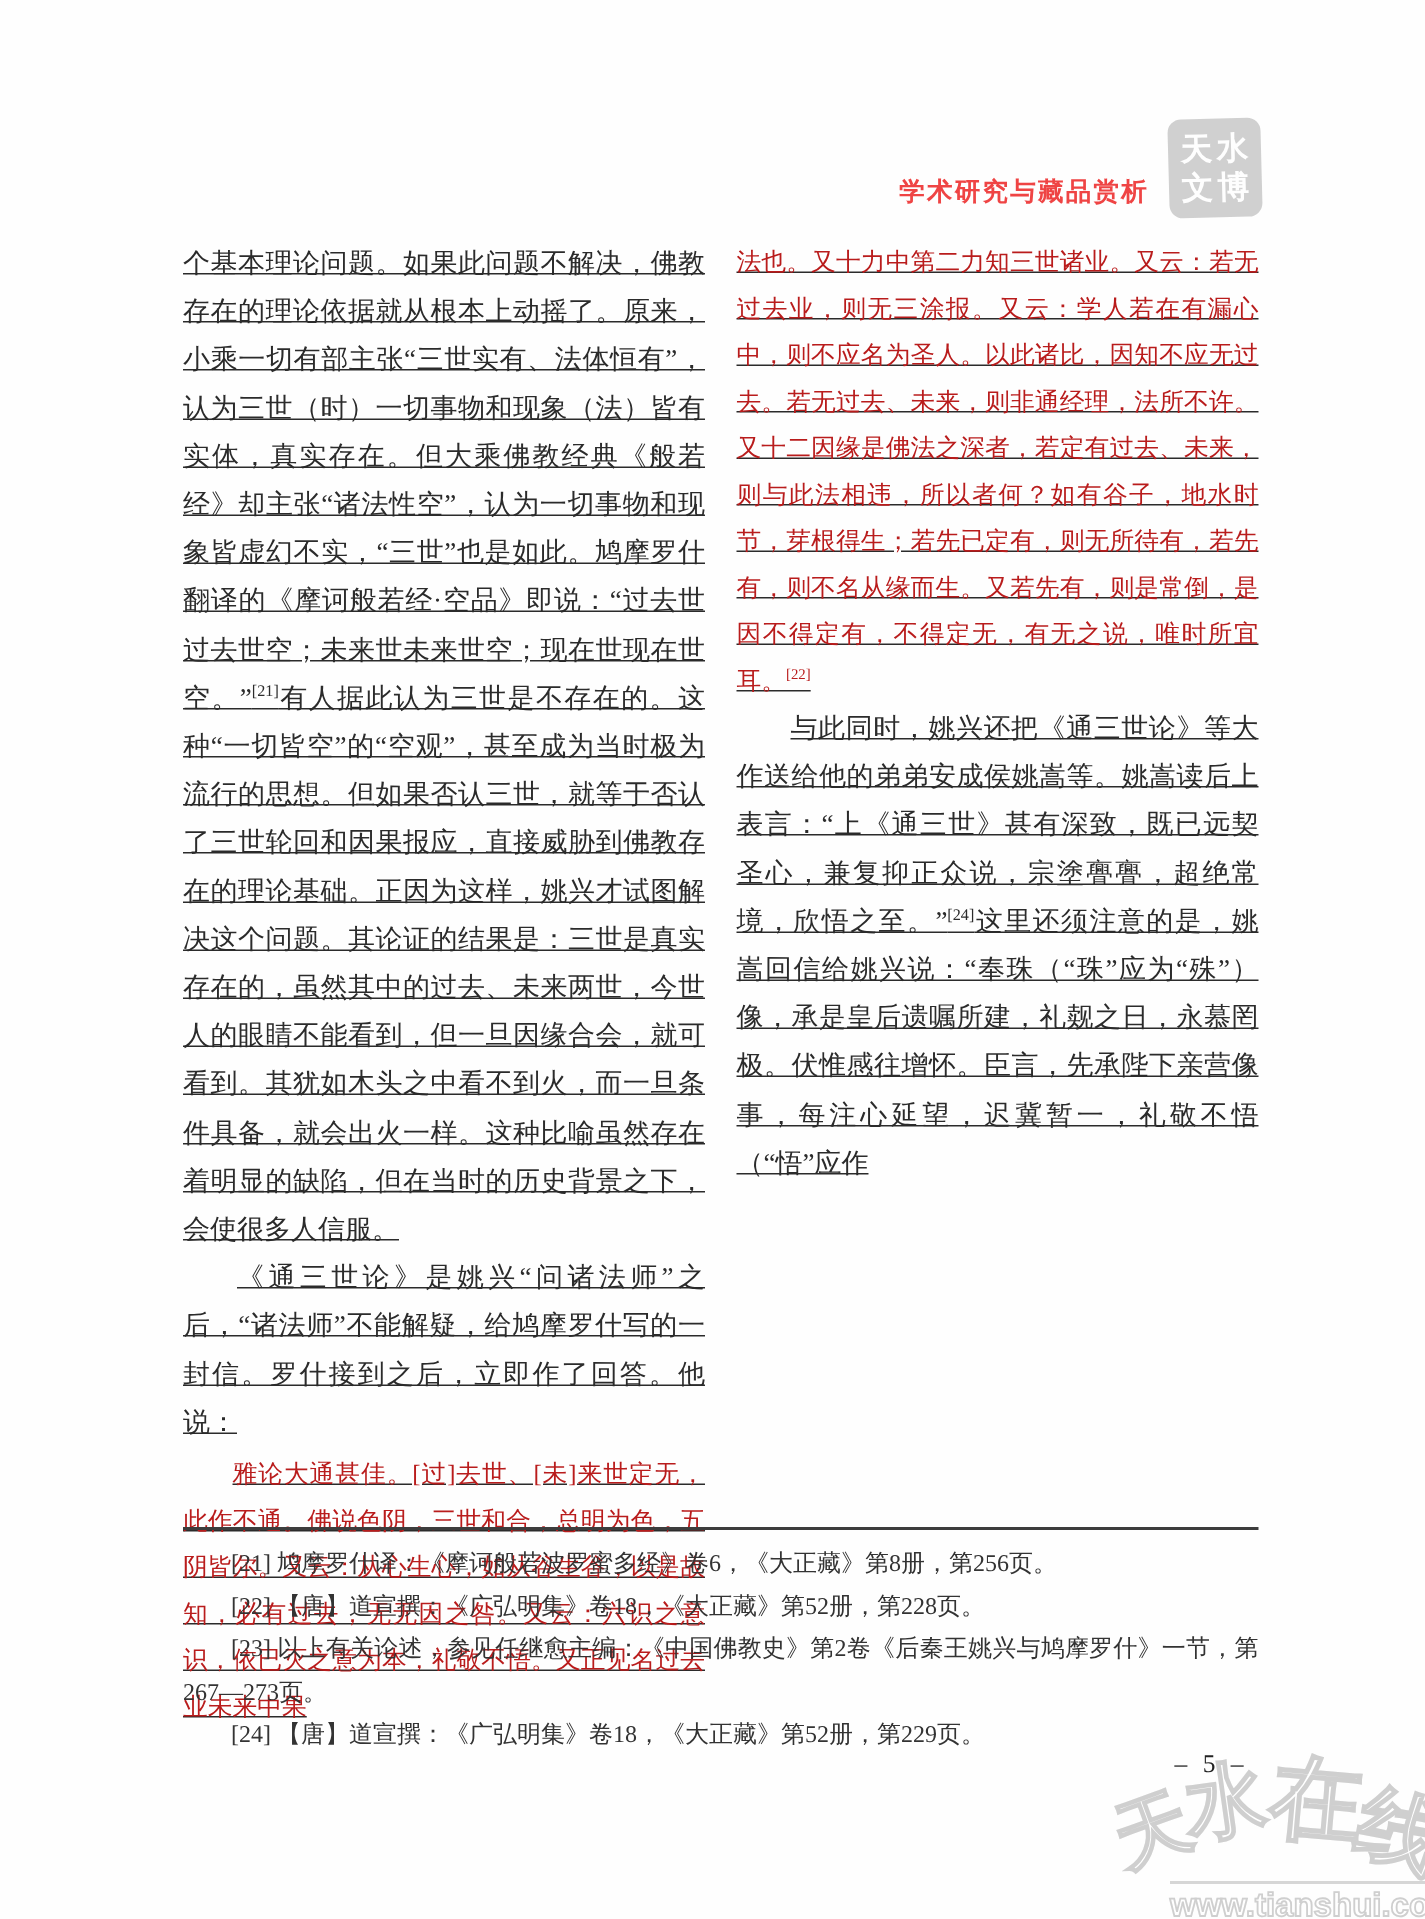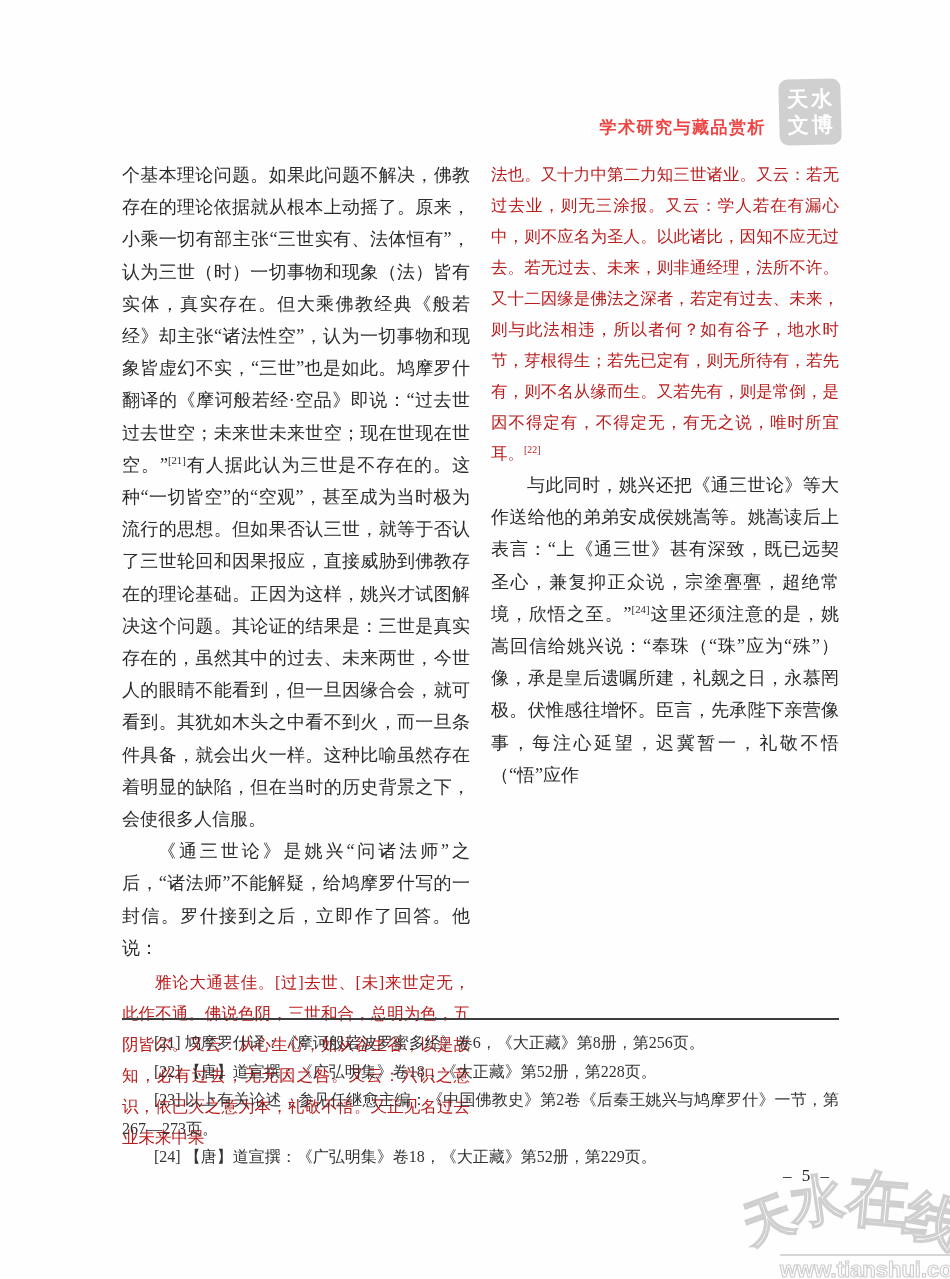--- a/index.html
+++ b/index.html
@@ -18,21 +18,21 @@
   .seal {
     position:absolute; left:779px; top:79px; width:62px; height:66px;
     background:#c9c9c9; border-radius:9px; transform:rotate(-1.5deg);
     display:flex; flex-direction:column; align-items:center; justify-content:center;
     color:#ffffff; font-weight:bold; font-size:21px; line-height:26px;
     letter-spacing:3px; text-indent:3px; opacity:.85;
     font-family:"Liberation Serif",serif;
   }
 
   
-  .content { position:absolute; left:122px; top:159px; width:717px; display:flex; gap:21px; }
+  .content { position:absolute; left:122px; top:159px; width:717px; display:flex; gap:21px;text-decoration:underline; }
   .col { width:350px; }
   p.body-text { margin:0; font-size:18px; line-height:32.2px; text-align:justify; }
   p.indent { text-indent:2em; }
   p.quote-text {
     margin:0; font-size:16.5px; line-height:31px; text-align:justify; color:#b91c1c;
   }
   p.quote-first { text-indent:2em; padding-top:3px; }
   sup.ref { font-size:0.6em; line-height:0; vertical-align:super; }
 
   

